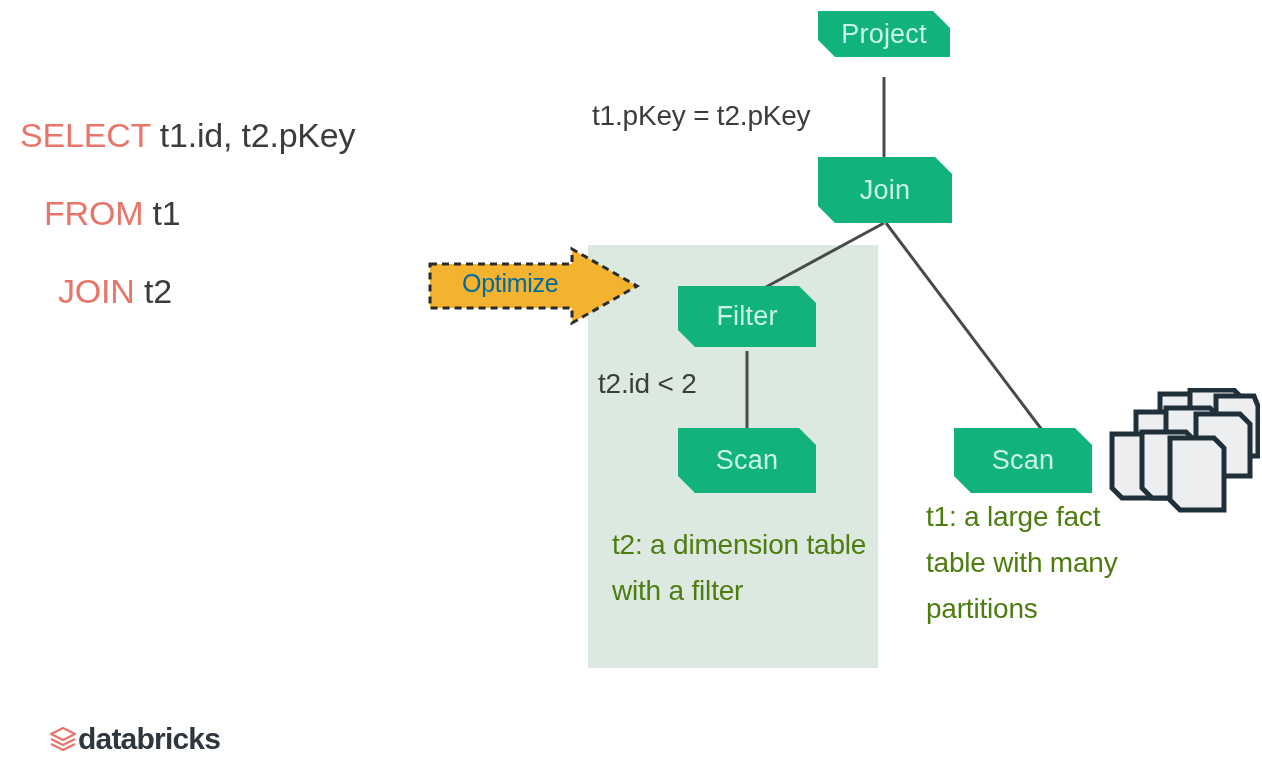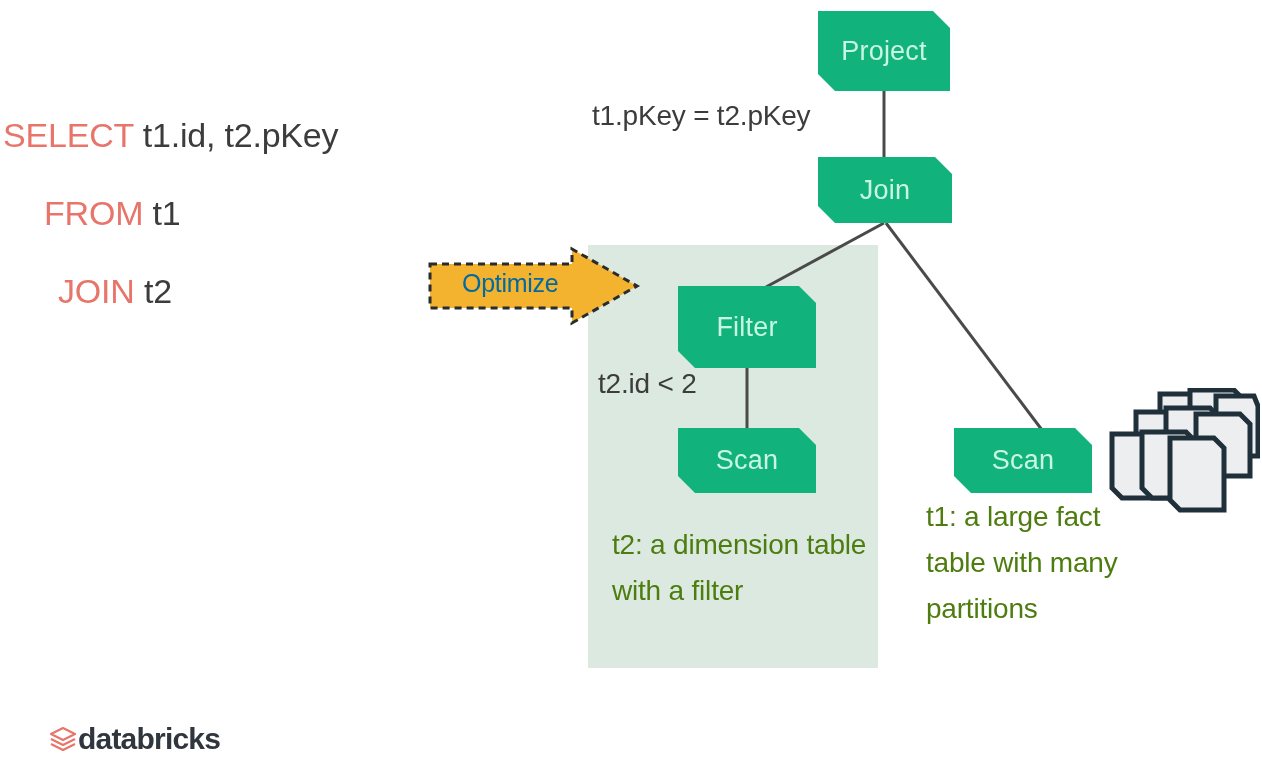--- a/index.html
+++ b/index.html
@@ -29,21 +29,21 @@
     line-height: 78px;
     white-space: pre;
     letter-spacing: -0.2px;
   }
   .sql-kw {
     color: #e8756a;
   }
   .sql-val {
     color: #3c3c3c;
   }
-  .sql-l0 { padding-left: 3px; }
+  .sql-l0 { padding-left: 20px; }
   .sql-l1 { padding-left: 44px; }
   .sql-l2 { padding-left: 58px; }
   .sql-l3 { padding-left: 96px; }
   .sql-l4 { padding-left: 62px; }
 
   
   #highlight-region {
     position: absolute;
     left: 588px;
     top: 245px;
@@ -75,23 +75,23 @@
     background: #12b27c;
     color: #c9f5e3;
     display: flex;
     align-items: center;
     justify-content: center;
     font-size: 27px;
     letter-spacing: 0.2px;
     -webkit-clip-path: polygon(0 0, calc(100% - 17px) 0, 100% 17px, 100% 100%, 17px 100%, 0 calc(100% - 17px));
     clip-path: polygon(0 0, calc(100% - 17px) 0, 100% 17px, 100% 100%, 17px 100%, 0 calc(100% - 17px));
   }
-  #node-project { left: 818px; top: 11px;  width: 132px; height: 80px; }
+  #node-project { left: 818px; top: 11px;  width: 132px; height: 46px; }
   #node-join    { left: 818px; top: 157px; width: 134px; height: 66px; }
-  #node-filter  { left: 678px; top: 286px; width: 138px; height: 82px; text-align: right; }
+  #node-filter  { left: 678px; top: 286px; width: 138px; height: 61px; text-align: right; }
   #node-scan-t2 { left: 678px; top: 428px; width: 138px; height: 65px; }
   #node-scan-t1 { left: 954px; top: 428px; width: 138px; height: 65px; }
 
   
   #edges {
     position: absolute;
     left: 0; top: 0;
     width: 1262px;
     height: 780px;
     pointer-events: none;

